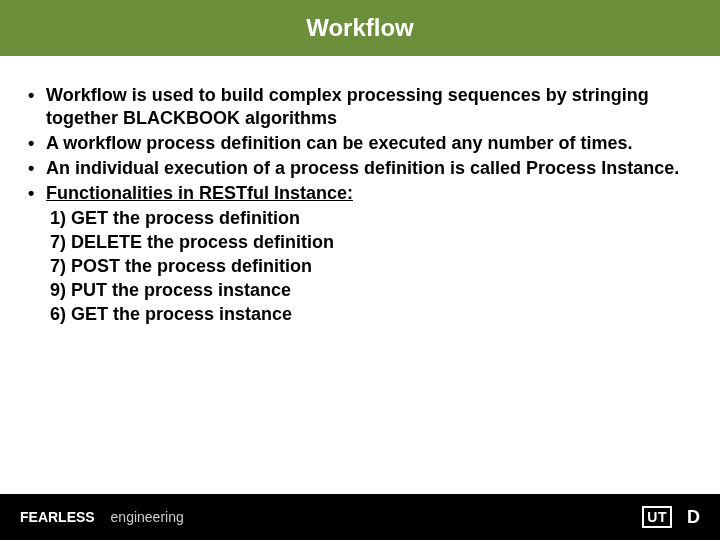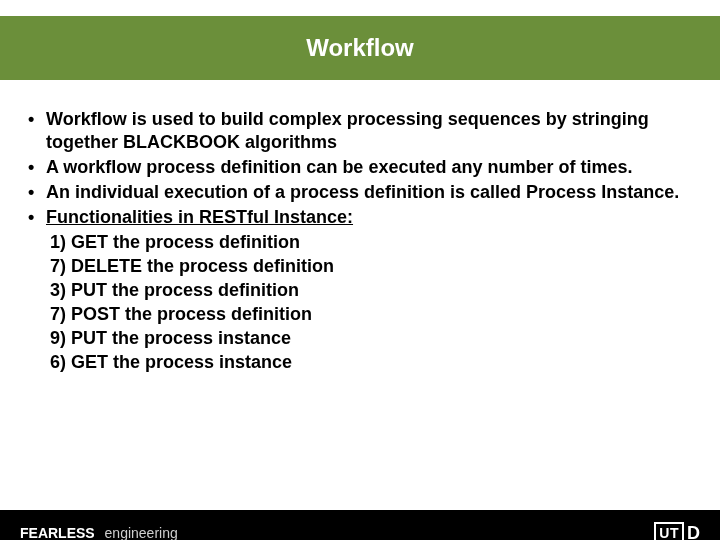--- a/index.html
+++ b/index.html
@@ -1,20 +1,20 @@
 <!DOCTYPE html>
 <html><head>
 <meta charset="utf-8">
 <style>
   * { margin: 0; padding: 0; box-sizing: border-box; }
   html, body { width: 720px; height: 540px; font-family: Arial, Helvetica, sans-serif; background: #fff; overflow: hidden; }
   .slide { width: 720px; height: 540px; position: relative; background: #fff; }
   .title-bar {
-    width: 100%; height: 64px; background: #000;
-    display: flex; align-items: center; justify-content: center; margin-top: 16px;
+    width: 100%; height: 56px; background: #000;
+    display: flex; align-items: center; justify-content: center;
   }
   .title-inner {
     background: #6b8f3a; color: #fff; font-weight: bold;
     font-size: 24px; padding: 6px 0; width: 100%; text-align: center;
     height: 100%; display: flex; align-items: center; justify-content: center;
   }
   .content {
     padding: 28px 28px 0 28px;
     color: #000;
     font-size: 18px;
@@ -27,23 +27,23 @@
   .underline { text-decoration: underline; }
   .sub-list { padding-left: 22px; }
   .sub-item { margin-bottom: 1px; }
   .footer {
     position: absolute; left: 0; bottom: 0; width: 100%; height: 46px;
     background: #000; color: #fff; display: flex; align-items: center;
     justify-content: space-between; padding: 0 20px;
   }
   .footer-left { font-size: 14px; }
   .footer-left .bold { font-weight: bold; }
-  .footer-left .light { font-weight: normal; color: #cfcfcf; margin-left: 6px; }
+  .footer-left .light { font-weight: normal; color: #cfcfcf; margin-left: 12px; }
   .utd-logo {
-    display: flex; align-items: center; gap: 0;
+    display: flex; align-items: center; gap: 12px;
   }
   .utd-box {
     border: 2px solid #fff; padding: 1px 3px; font-weight: bold;
     font-size: 14px; letter-spacing: 0.5px; color: #fff;
   }
   .utd-d {
     font-weight: bold; font-size: 18px; color: #fff; margin-left: 3px;
   }
 </style>
 </head>
@@ -73,21 +73,20 @@
     </div>
 
     <div class="bullet-row">
       <div class="bullet-dot">•</div>
       <div class="bullet-text underline">Functionalities in RESTful Instance:</div>
     </div>
 
     <div class="sub-list">
       <div class="sub-item">1) GET the process definition</div>
       <div class="sub-item">7) DELETE the process definition</div>
-      <div class="sub-item">3) PUT the process definition</div>
       <div class="sub-item">7) POST the process definition</div>
       <div class="sub-item">9) PUT the process instance</div>
       <div class="sub-item">6) GET the process instance</div>
     </div>
 
   </div>
 
   <div class="footer">
     <div class="footer-left">
       <span class="bold">FEARLESS</span>

